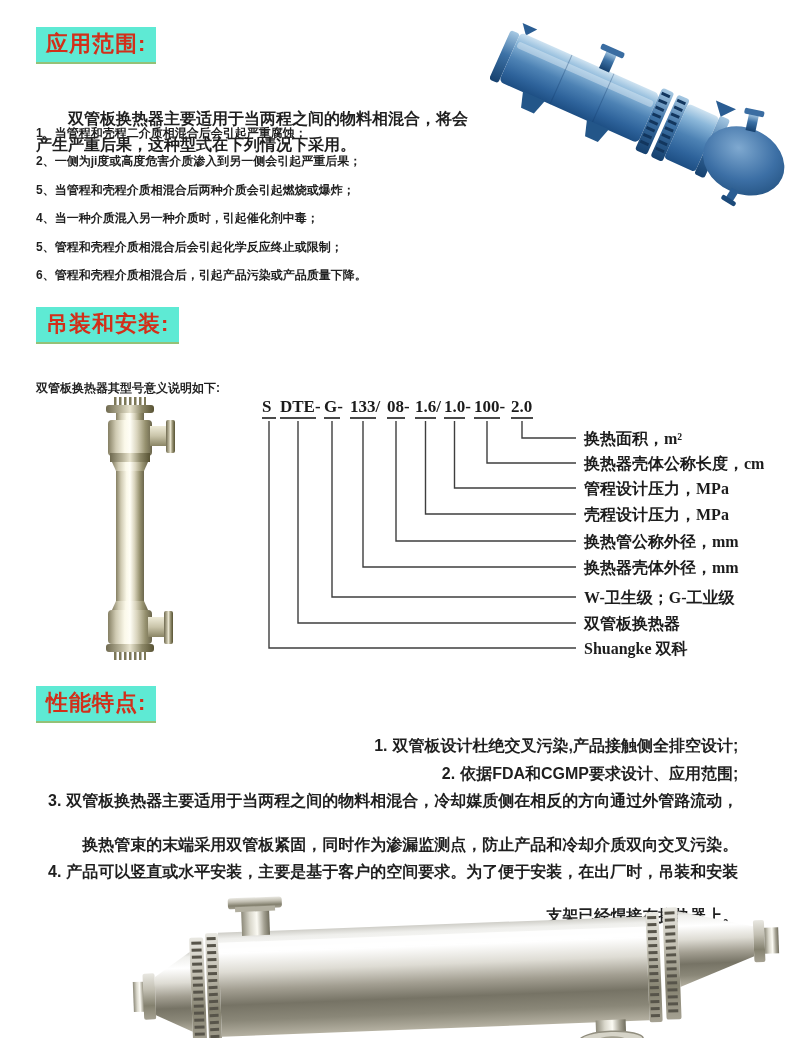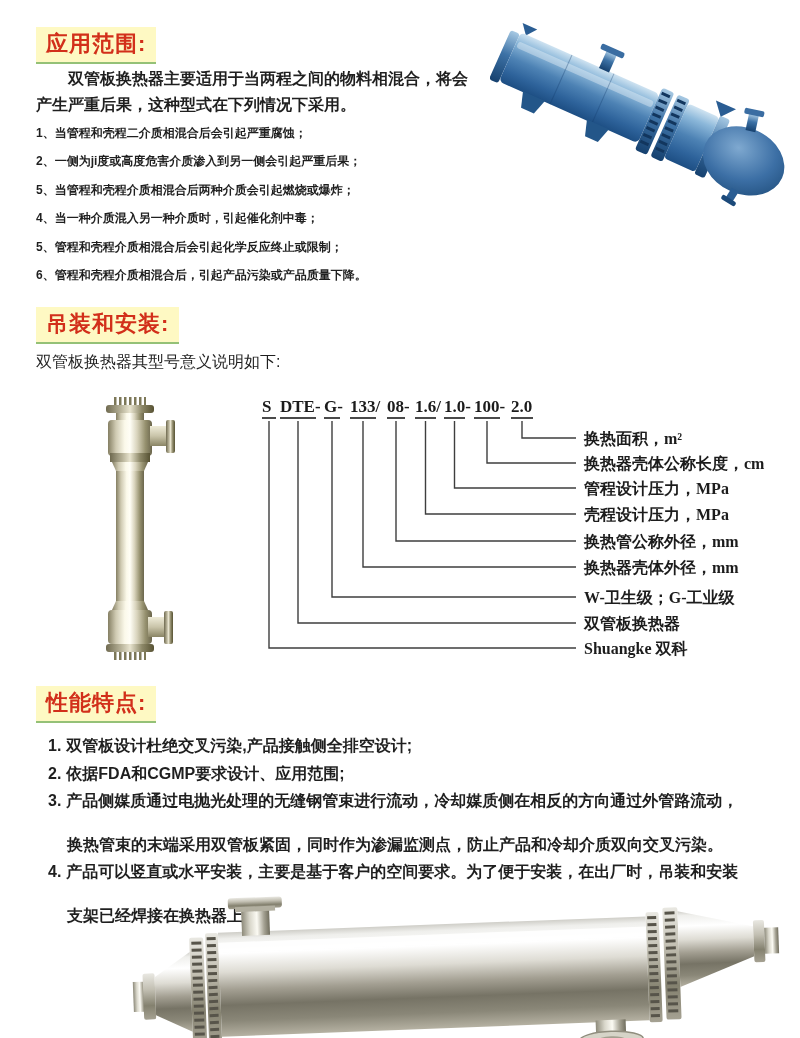--- a/index.html
+++ b/index.html
@@ -4,35 +4,35 @@
 <style>
   html,body{margin:0;padding:0;}
   body{
     width:800px;height:1038px;position:relative;overflow:hidden;
     background:#ffffff;color:#1f1f1f;
     font-family:"Liberation Sans","DejaVu Sans",sans-serif;
   }
   .abs{position:absolute;}
   .sec-title{
     position:absolute;
-    background:#fef9c3;
+    background:#5eead4;
     color:#d22f1a;
     font-size:22px;font-weight:bold;line-height:1;
     padding:6px 10px 7px 10px;
     border-bottom:2px solid #94c177;
     letter-spacing:1px;
     white-space:nowrap;
   }
   .intro{font-size:16px;font-weight:600;line-height:25.5px;white-space:nowrap;}
-  .intro .indent{text-indent:32px;}
+  .intro .indent{text-indent:32px;margin-top:40px;}
   .app-list{font-size:12px;font-weight:600;line-height:28.4px;}
   .app-list div{white-space:nowrap;}
-  .model-intro{font-size:16px;font-weight:400;white-space:nowrap;}
+  .model-intro{font-size:12px;font-weight:700;white-space:nowrap;margin-top:28px;}
   .features{font-size:16px;font-weight:600;line-height:27.6px;}
-  .features .line{white-space:nowrap;}
+  .features .line{white-space:nowrap;text-align:right;}
   .features .num{margin-right:5px;}
   .features .cont{padding-left:19px;margin-top:16px;}
   .code-seg{font-family:"Liberation Serif","DejaVu Serif",serif;font-size:17px;font-weight:bold;fill:#1c1c1c;}
   .dia-label{font-family:"Liberation Serif","DejaVu Serif",serif;font-size:16px;font-weight:600;fill:#1c1c1c;}
   .dia-line{stroke:#3e3e3e;stroke-width:1.4;fill:none;}
   .dia-ul{stroke:#4a4a4a;stroke-width:2;}
 </style>
 </head>
 <body>
 
@@ -193,21 +193,21 @@
 <div class="sec-title" style="left:36px;top:686px">性能特点:</div>
 
 <div class="abs features" style="left:48px;top:732px">
   <div class="line">
     <span class="num">1.</span><span>双管板设计杜绝交叉污染,产品接触侧全排空设计;</span>
   </div>
   <div class="line">
     <span class="num">2.</span><span>依据FDA和CGMP要求设计、应用范围;</span>
   </div>
   <div class="line">
-    <span class="num">3.</span><span>产品侧媒质通过电抛光处理的无缝钢管束进行流动，冷却媒质侧在相反的方向通过外管路流动，</span>
+    <span class="num">3.</span><span>双管板换热器主要适用于当两程之间的物料相混合，冷却媒质侧在相反的方向通过外管路流动，</span>
   </div>
   <div class="line cont">换热管束的末端采用双管板紧固，同时作为渗漏监测点，防止产品和冷却介质双向交叉污染。</div>
   <div class="line">
     <span class="num">4.</span><span>产品可以竖直或水平安装，主要是基于客户的空间要求。为了便于安装，在出厂时，吊装和安装</span>
   </div>
   <div class="line cont">支架已经焊接在换热器上。</div>
 </div>
 
 <svg class="abs" style="left:98px;top:886px" width="702" height="152" viewBox="0 0 702 152">
   <defs>

